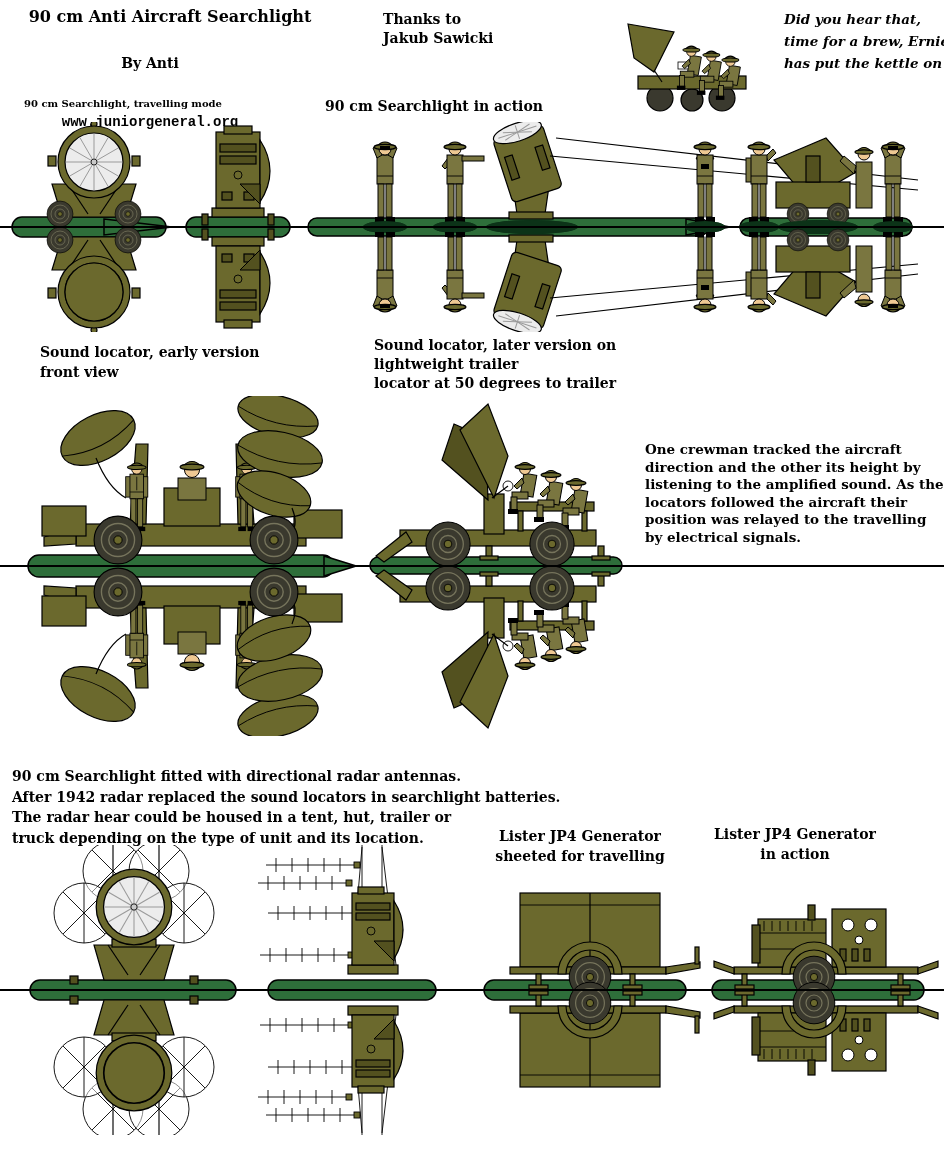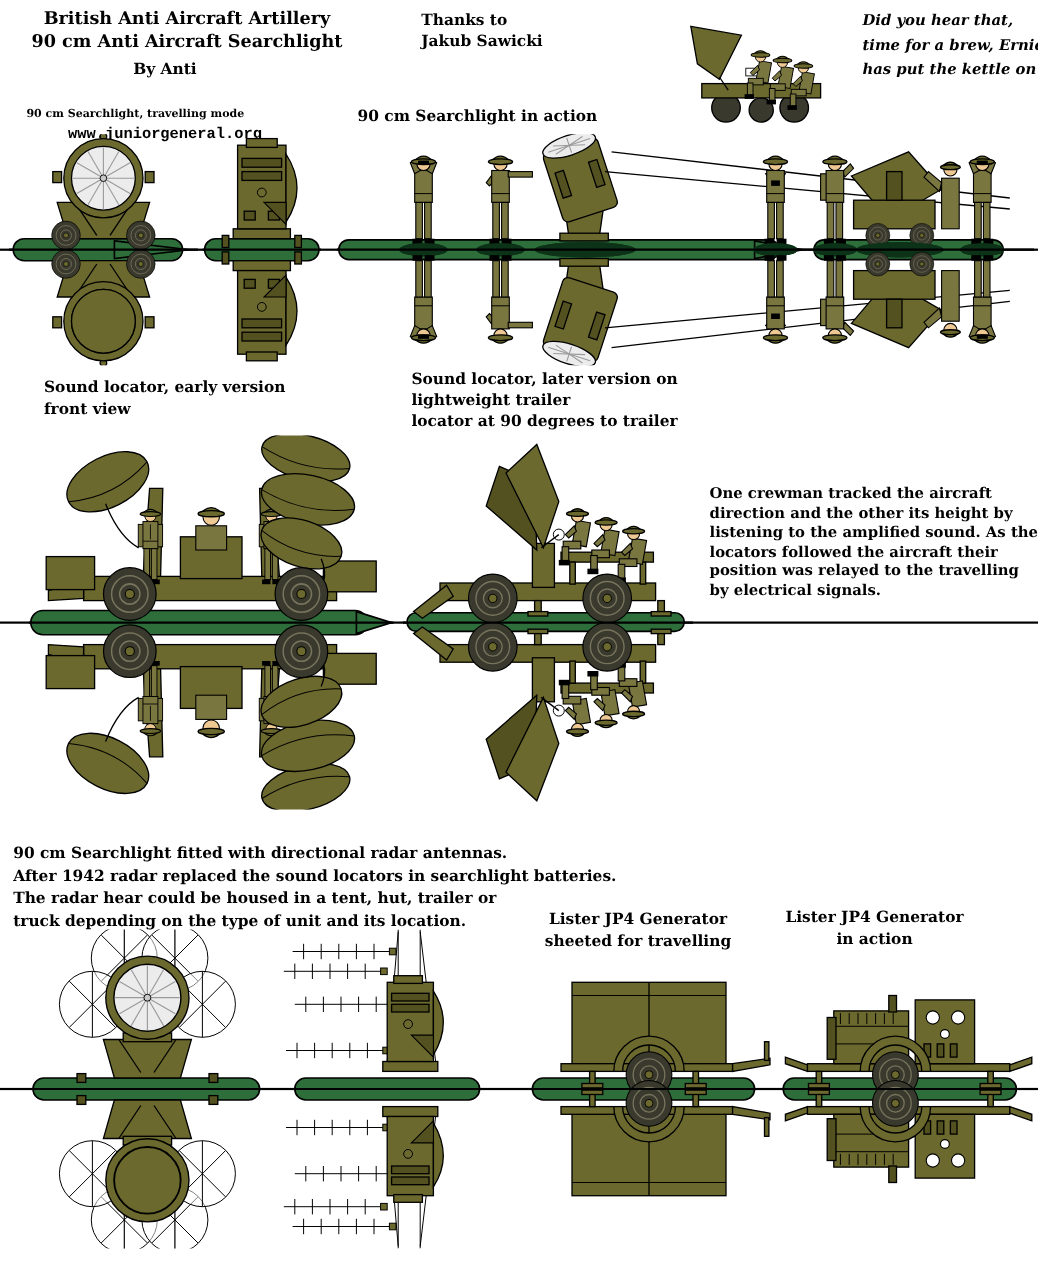--- a/index.html
+++ b/index.html
@@ -147,21 +147,20 @@
     <rect x="88" y="-3" width="6" height="6" fill="#6b692d" stroke="#000"></rect>
   </g>
 </defs>
 </svg>
 
 <div class="foldline" style="top:226px"></div>
 <div class="foldline" style="top:565px"></div>
 <div class="foldline" style="top:989px"></div>
 
 <div class="t serif center" style="left:20px;top:6px;width:300px;font-size:16px;line-height:21px">
-  <div>British Anti Aircraft Artillery</div>
   <div>90 cm Anti Aircraft Searchlight</div>
 </div>
 <div class="t serif center" style="left:20px;top:55px;width:260px;font-size:14px">By Anti</div>
 <div class="t sans center" style="left:20px;top:78px;width:260px;font-size:14px">www.juniorgeneral.org</div>
 <div class="t serif" style="left:383px;top:10px;font-size:14px;line-height:19px">
   <div>Thanks to</div>
   <div>Jakub Sawicki</div>
 </div>
 <div class="t script" style="left:784px;top:8px;font-size:13.5px;line-height:22px;font-weight:700">
   <div>Did you hear that,</div>
@@ -275,21 +274,21 @@
   <line x1="0" y1="105" x2="634" y2="105" class="fold"></line>
 </svg>
 
 <div class="t serif" style="left:40px;top:342px;font-size:14px;line-height:20px">
   <div>Sound locator, early version</div>
   <div>front view</div>
 </div>
 <div class="t serif" style="left:374px;top:336px;font-size:14px;line-height:19px">
   <div>Sound locator, later version on</div>
   <div>lightweight trailer</div>
-  <div>locator at 90 degrees to trailer</div>
+  <div>locator at 50 degrees to trailer</div>
 </div>
 
 <svg class="ill" style="left:26px;top:396px" width="332" height="340" viewBox="0 0 332 340">
   <rect x="2" y="159" width="306" height="22" rx="11" class="strip"></rect>
   <polygon points="298,160 330,170 298,180" class="strip"></polygon>
   <g id="g-sle">
     <rect x="50" y="128" width="230" height="22" class="ol"></rect>
     <polygon points="18,141 50,132 50,148 18,150" class="ol"></polygon>
     <rect x="16" y="110" width="44" height="30" class="ol"></rect>
     <rect x="268" y="114" width="48" height="28" class="ol"></rect>

